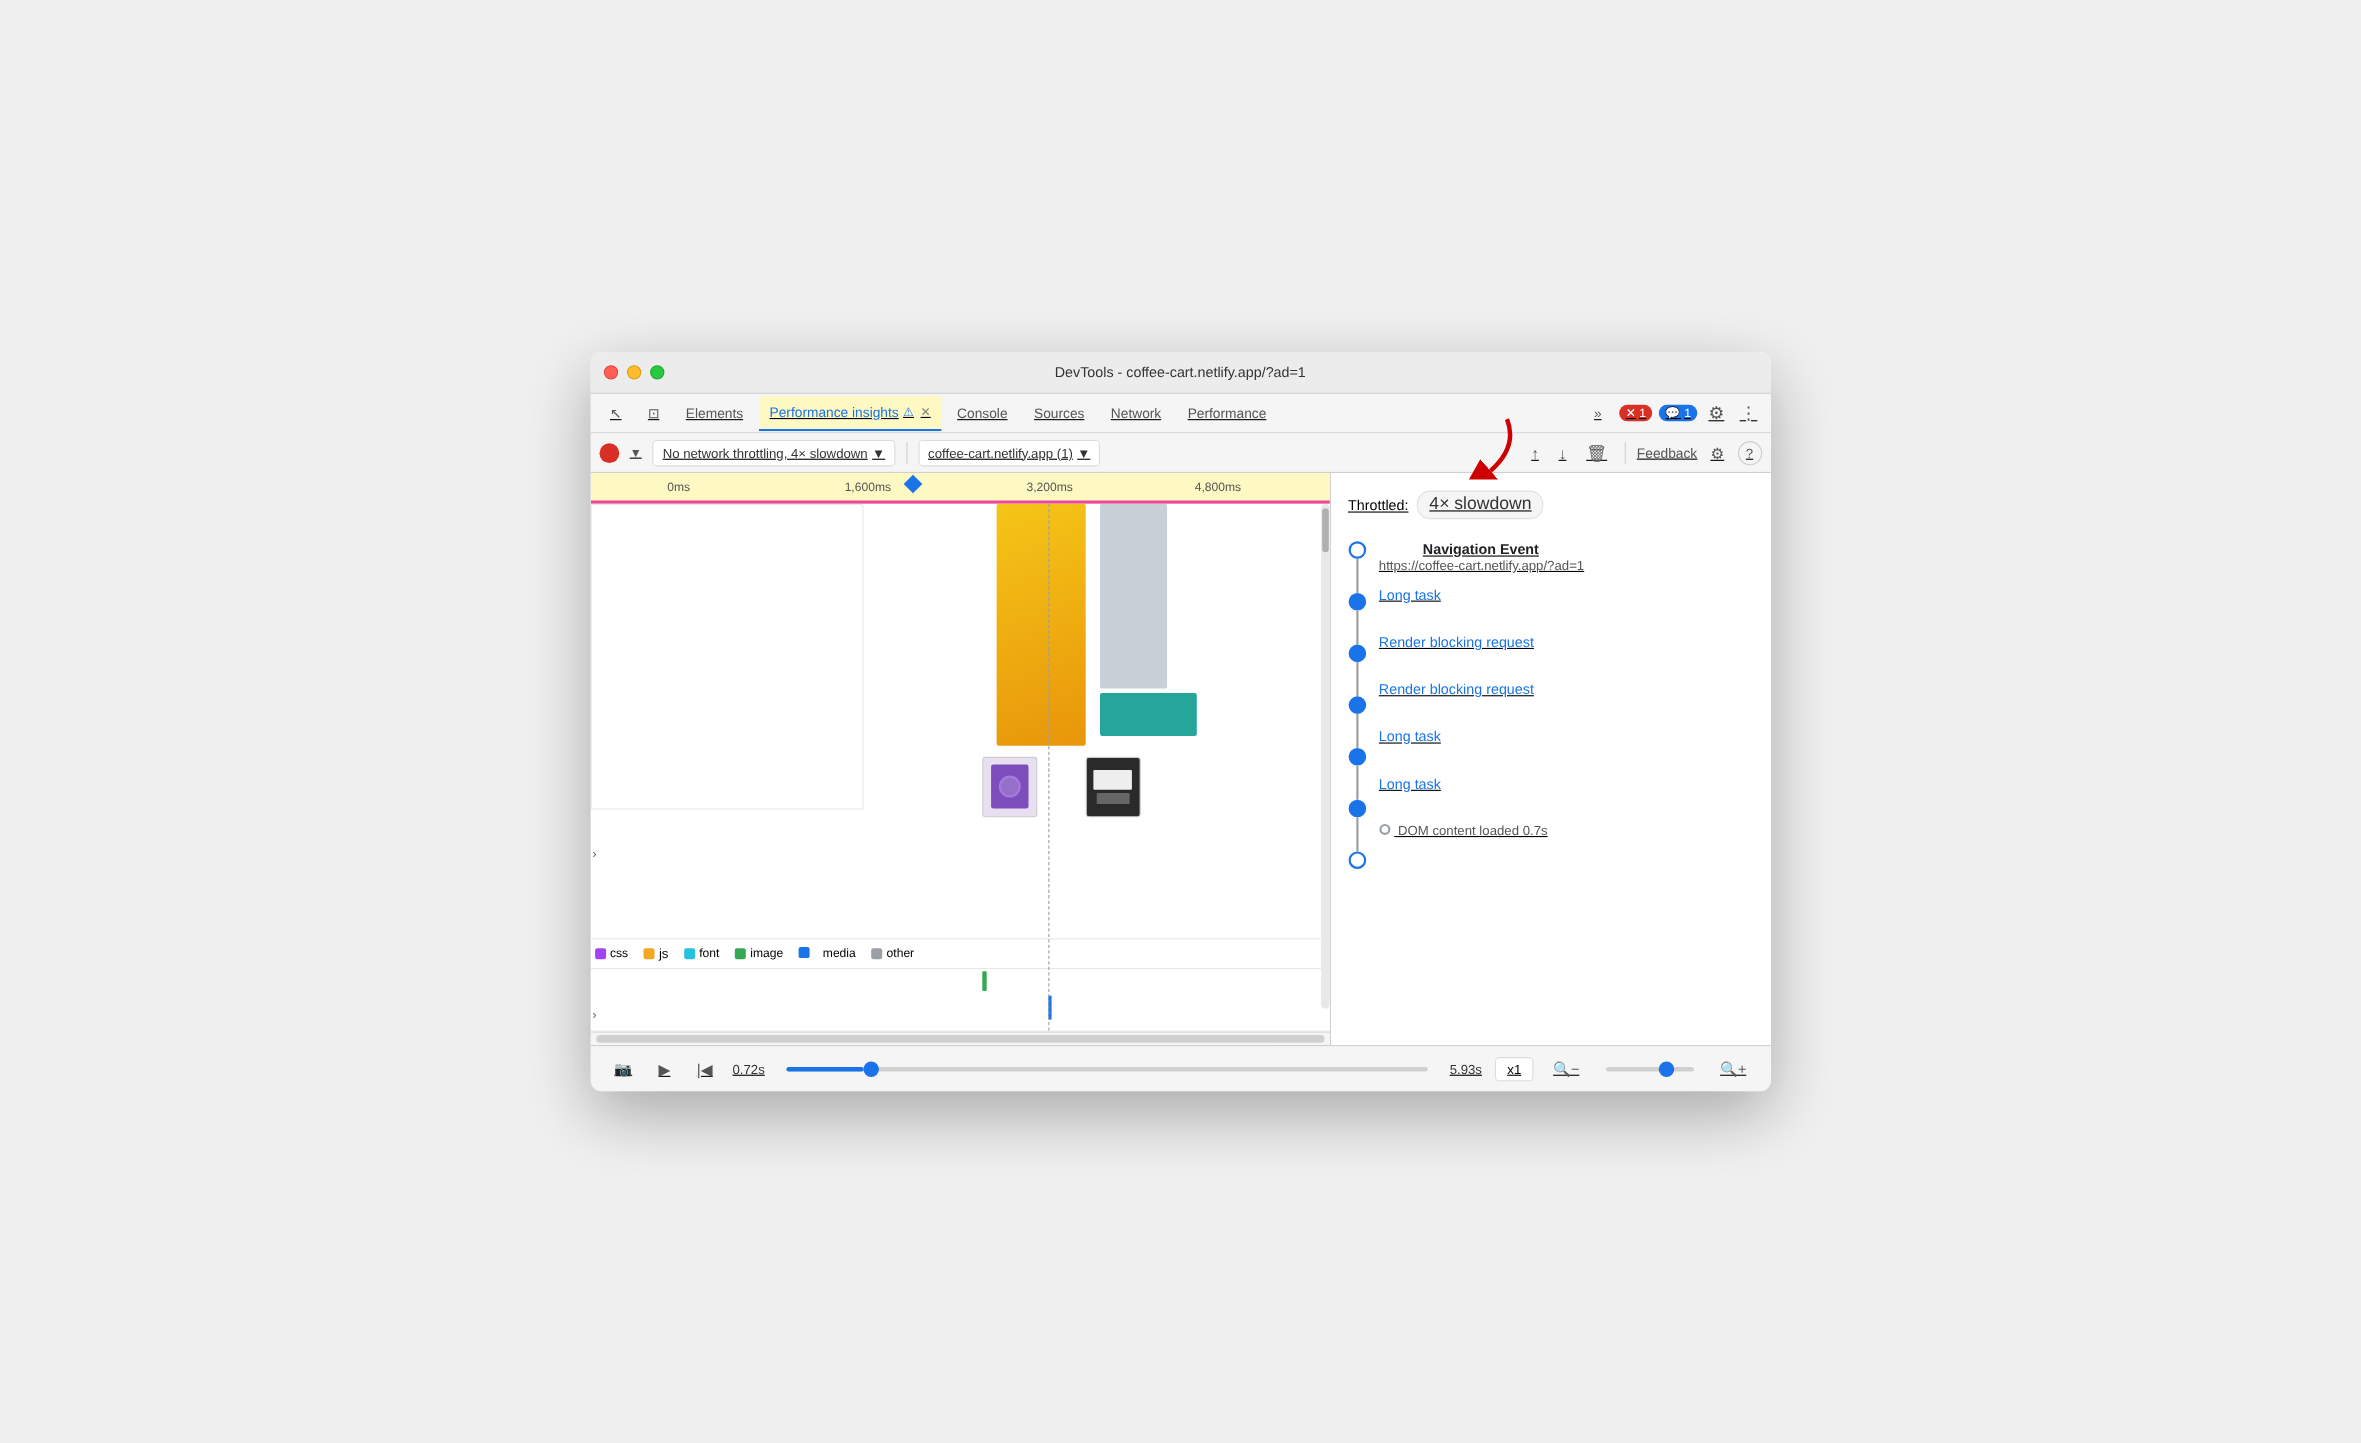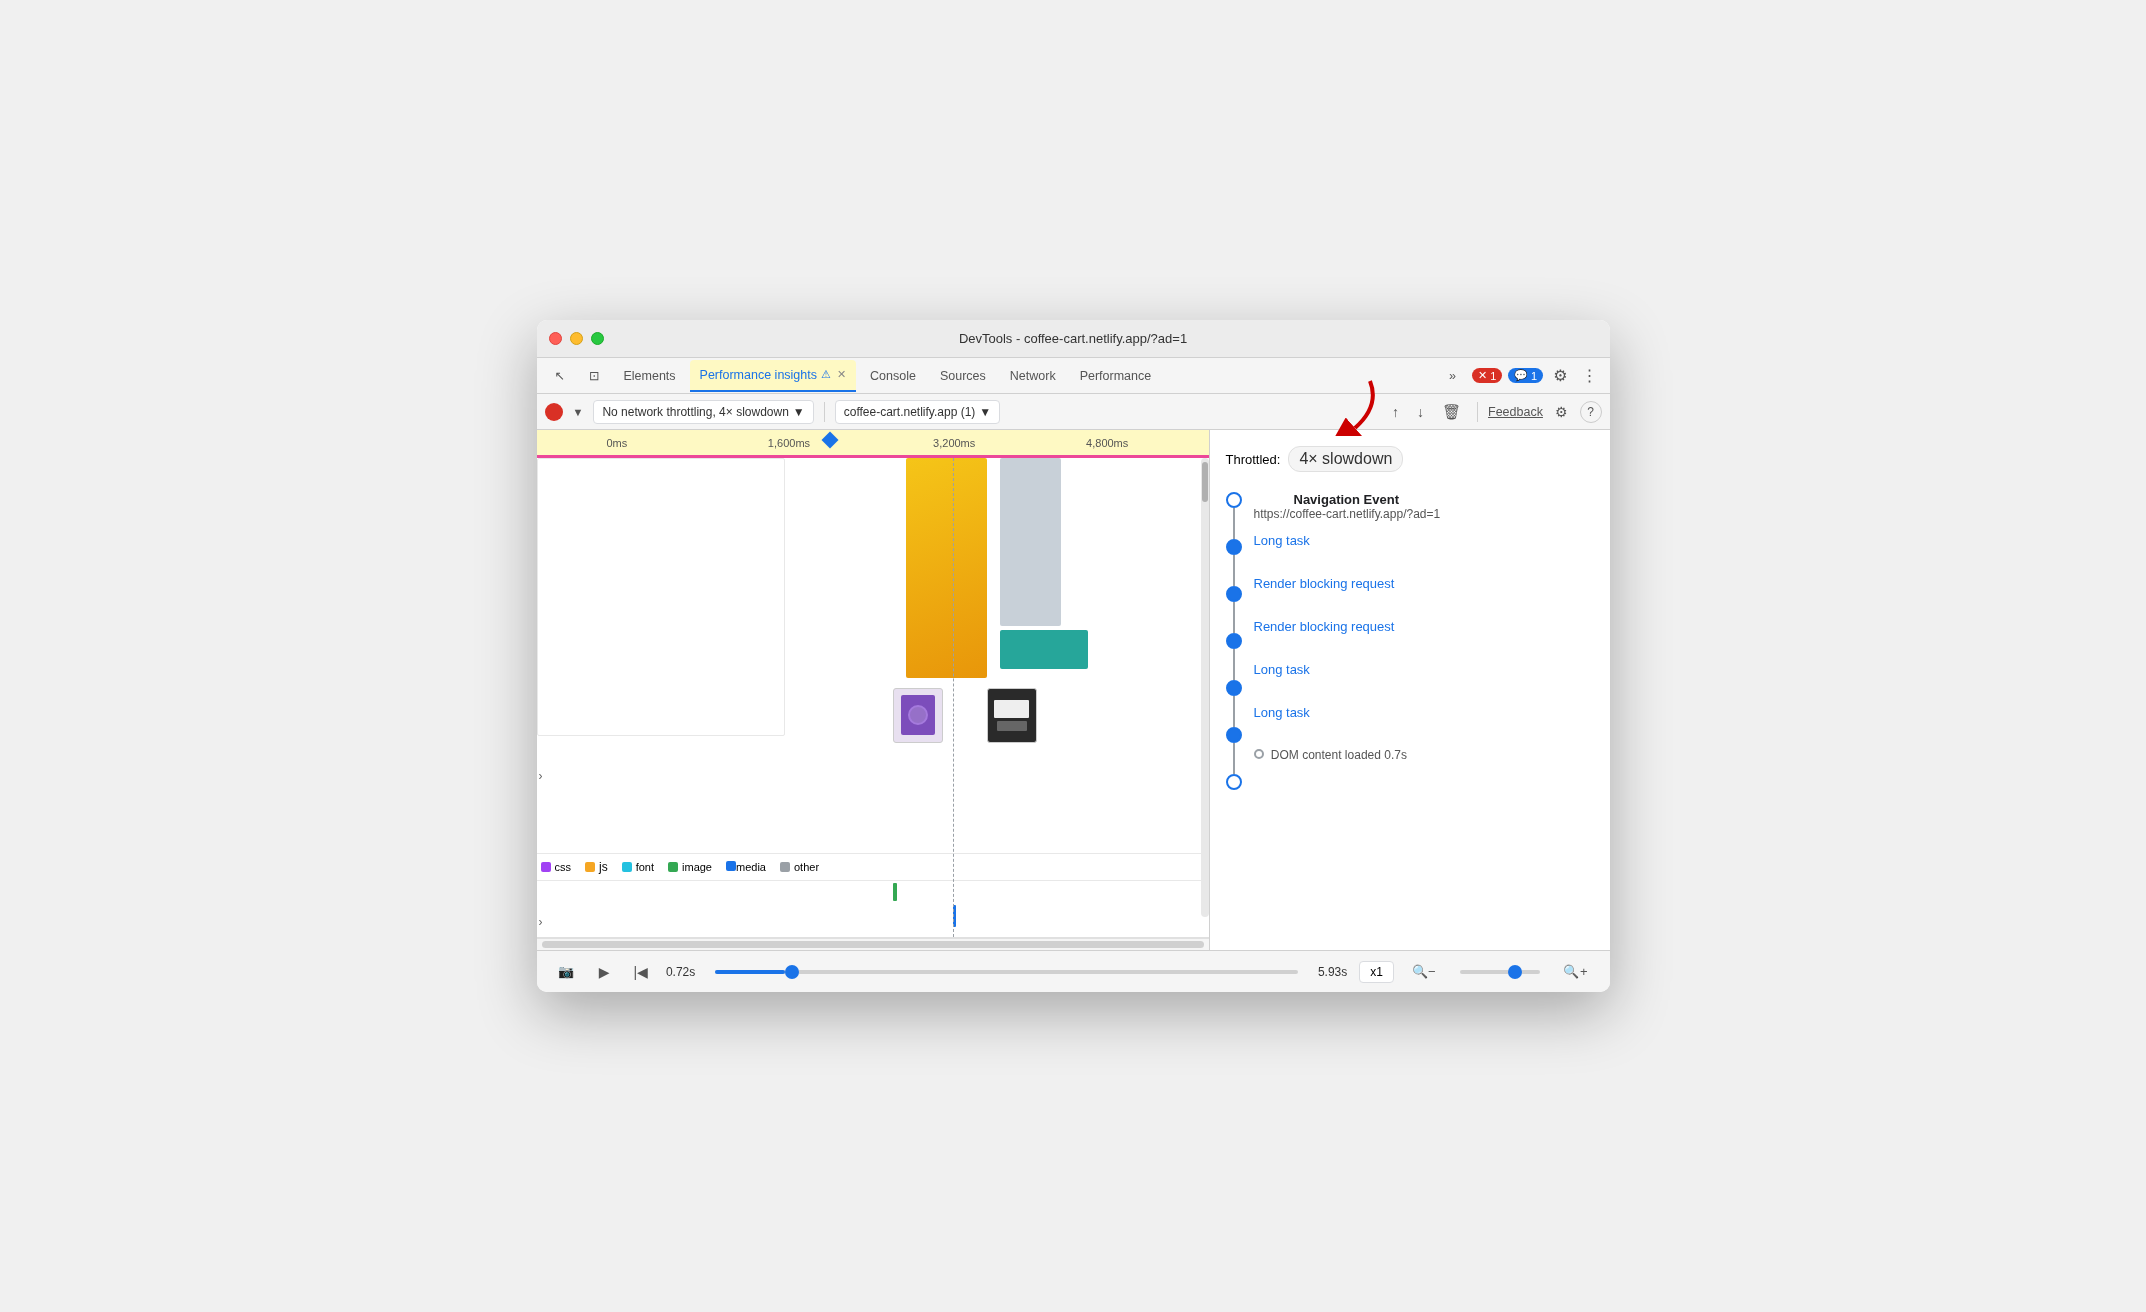--- a/index.html
+++ b/index.html
@@ -11,20 +11,21 @@
       align-items: center;
       min-height: 100vh;
       font-size: 13px;
     }
     .window {
       width: 1073px;
       background: #fff;
       border-radius: 10px;
       box-shadow: 0 20px 60px rgba(0,0,0,0.3);
       overflow: hidden;
+      text-decoration: underline;
     }
     
     .title-bar {
       background: #ececec;
       height: 38px;
       display: flex;
       align-items: center;
       padding: 0 12px;
       border-bottom: 1px solid #d0d0d0;
       position: relative;
@@ -523,21 +524,21 @@
             <span style="font-size:12px;">js</span>
           </div>
           <div style="display:flex; align-items:center; gap:4px;">
             <span style="width:10px;height:10px;border-radius:2px;background:#24c1e0;display:inline-block;"></span>
             <span style="font-size:11px;">font</span>
           </div>
           <div style="display:flex; align-items:center; gap:4px;">
             <span style="width:10px;height:10px;border-radius:2px;background:#34a853;display:inline-block;"></span>
             <span style="font-size:11px;">image</span>
           </div>
-          <div style="display:flex; align-items:flex-start; gap:0;">
+          <div style="display:flex; align-items:flex-start; gap:12px;">
             <span style="width:10px;height:10px;border-radius:2px;background:#1a73e8;display:inline-block;"></span>
             <span style="font-size:11px;">media</span>
           </div>
           <div style="display:flex; align-items:center; gap:4px;">
             <span style="width:10px;height:10px;border-radius:2px;background:#9aa0a6;display:inline-block;"></span>
             <span style="font-size:11px;">other</span>
           </div>
         </div>
 
         <div style="position:absolute; bottom:36px; left:53%; width:4px; height:18px; background:#34a853; border-radius:1px;"></div>

